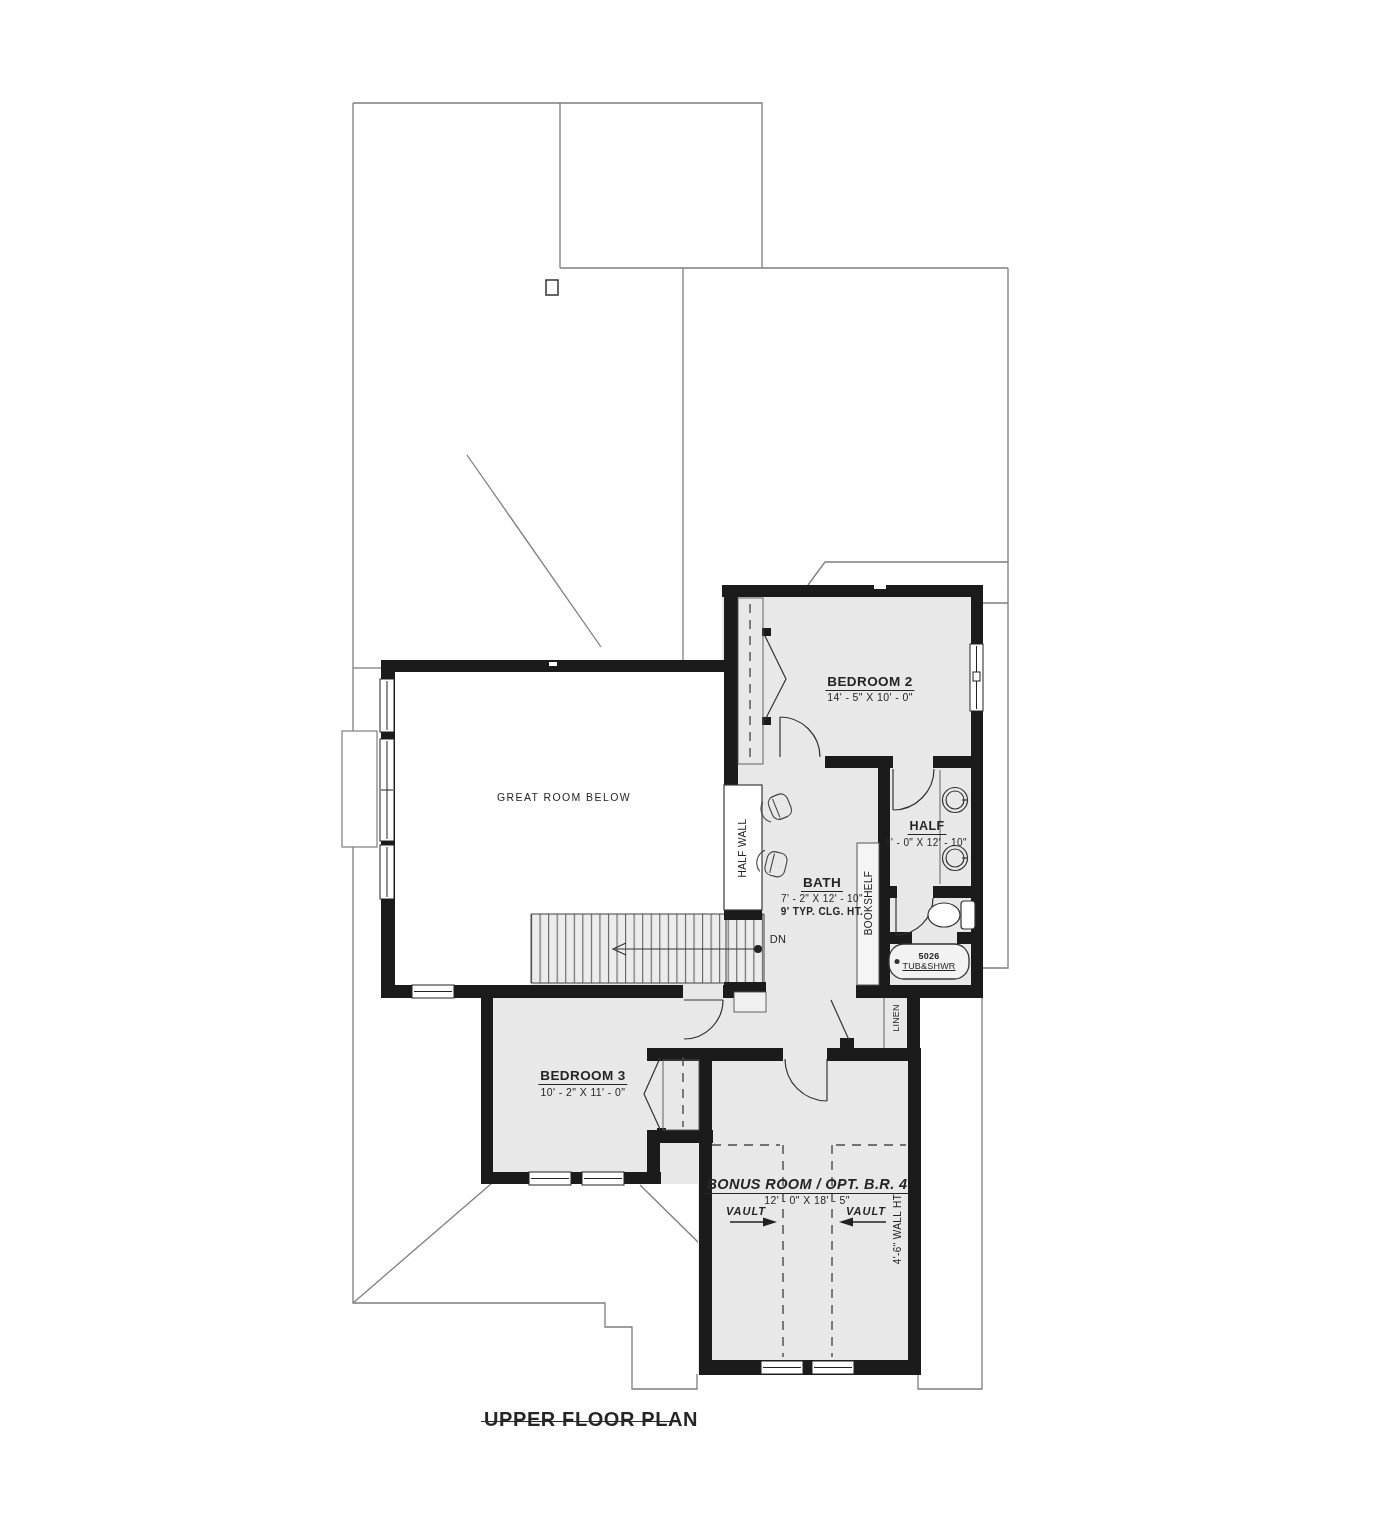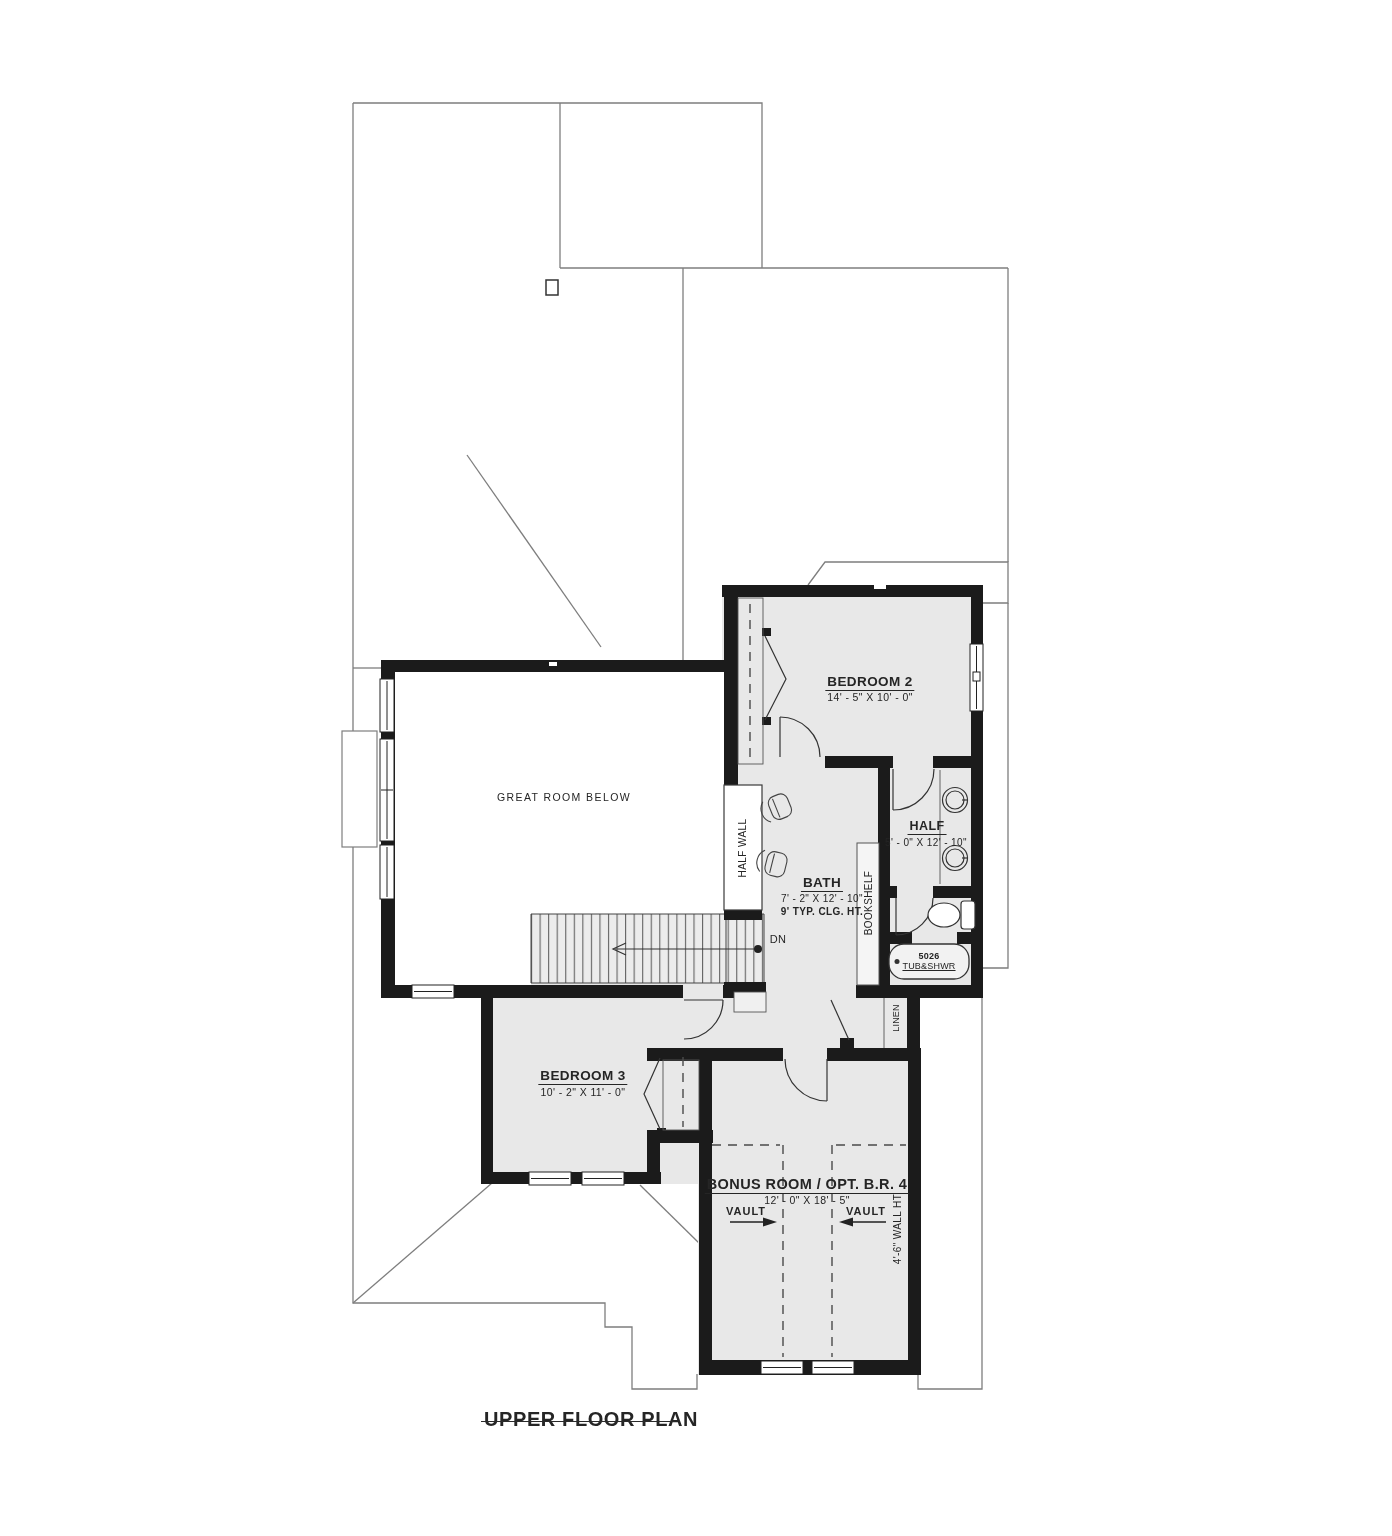--- a/index.html
+++ b/index.html
@@ -3,25 +3,25 @@
 <meta charset="utf-8">
 <style>
   html,body{margin:0;padding:0;background:#fff;}
   .stage{position:relative;width:1392px;height:1536px;background:#ffffff;overflow:hidden;
          font-family:"Liberation Sans", sans-serif;color:#252525;}
   .plan-svg{position:absolute;left:0;top:0;}
   .lbl{position:absolute;transform:translate(-50%,-50%);white-space:nowrap;
        text-align:center;color:#252525;letter-spacing:.4px;}
   .lbl.rot{transform:translate(-50%,-50%) rotate(-90deg);}
   .rname{font-weight:bold;font-size:13.5px;border-bottom:1.6px solid #252525;padding:0 2px 1px;}
-  .rname.big{font-size:14.5px;}
+  .rname.big{font-size:14.5px;font-style:italic;}
   .dims{font-size:10.5px;}
   .sm{font-size:10px;}
   .tiny{font-size:9px;letter-spacing:.2px;}
-  .vault{font-size:11px;font-weight:bold;letter-spacing:1px;}
+  .vault{font-size:11px;font-weight:bold;letter-spacing:1px;font-style:italic;}
   .title{position:absolute;font-weight:bold;font-size:20px;letter-spacing:.6px;white-space:nowrap;margin-top:12px;}
   .title-rule{position:absolute;border-top:1.6px solid #2a2a2a;}
 </style>
 </head>
 <body>
 
 <div class="stage">
 
 <svg class="plan-svg" width="1392" height="1536" viewBox="0 0 1392 1536">
 

